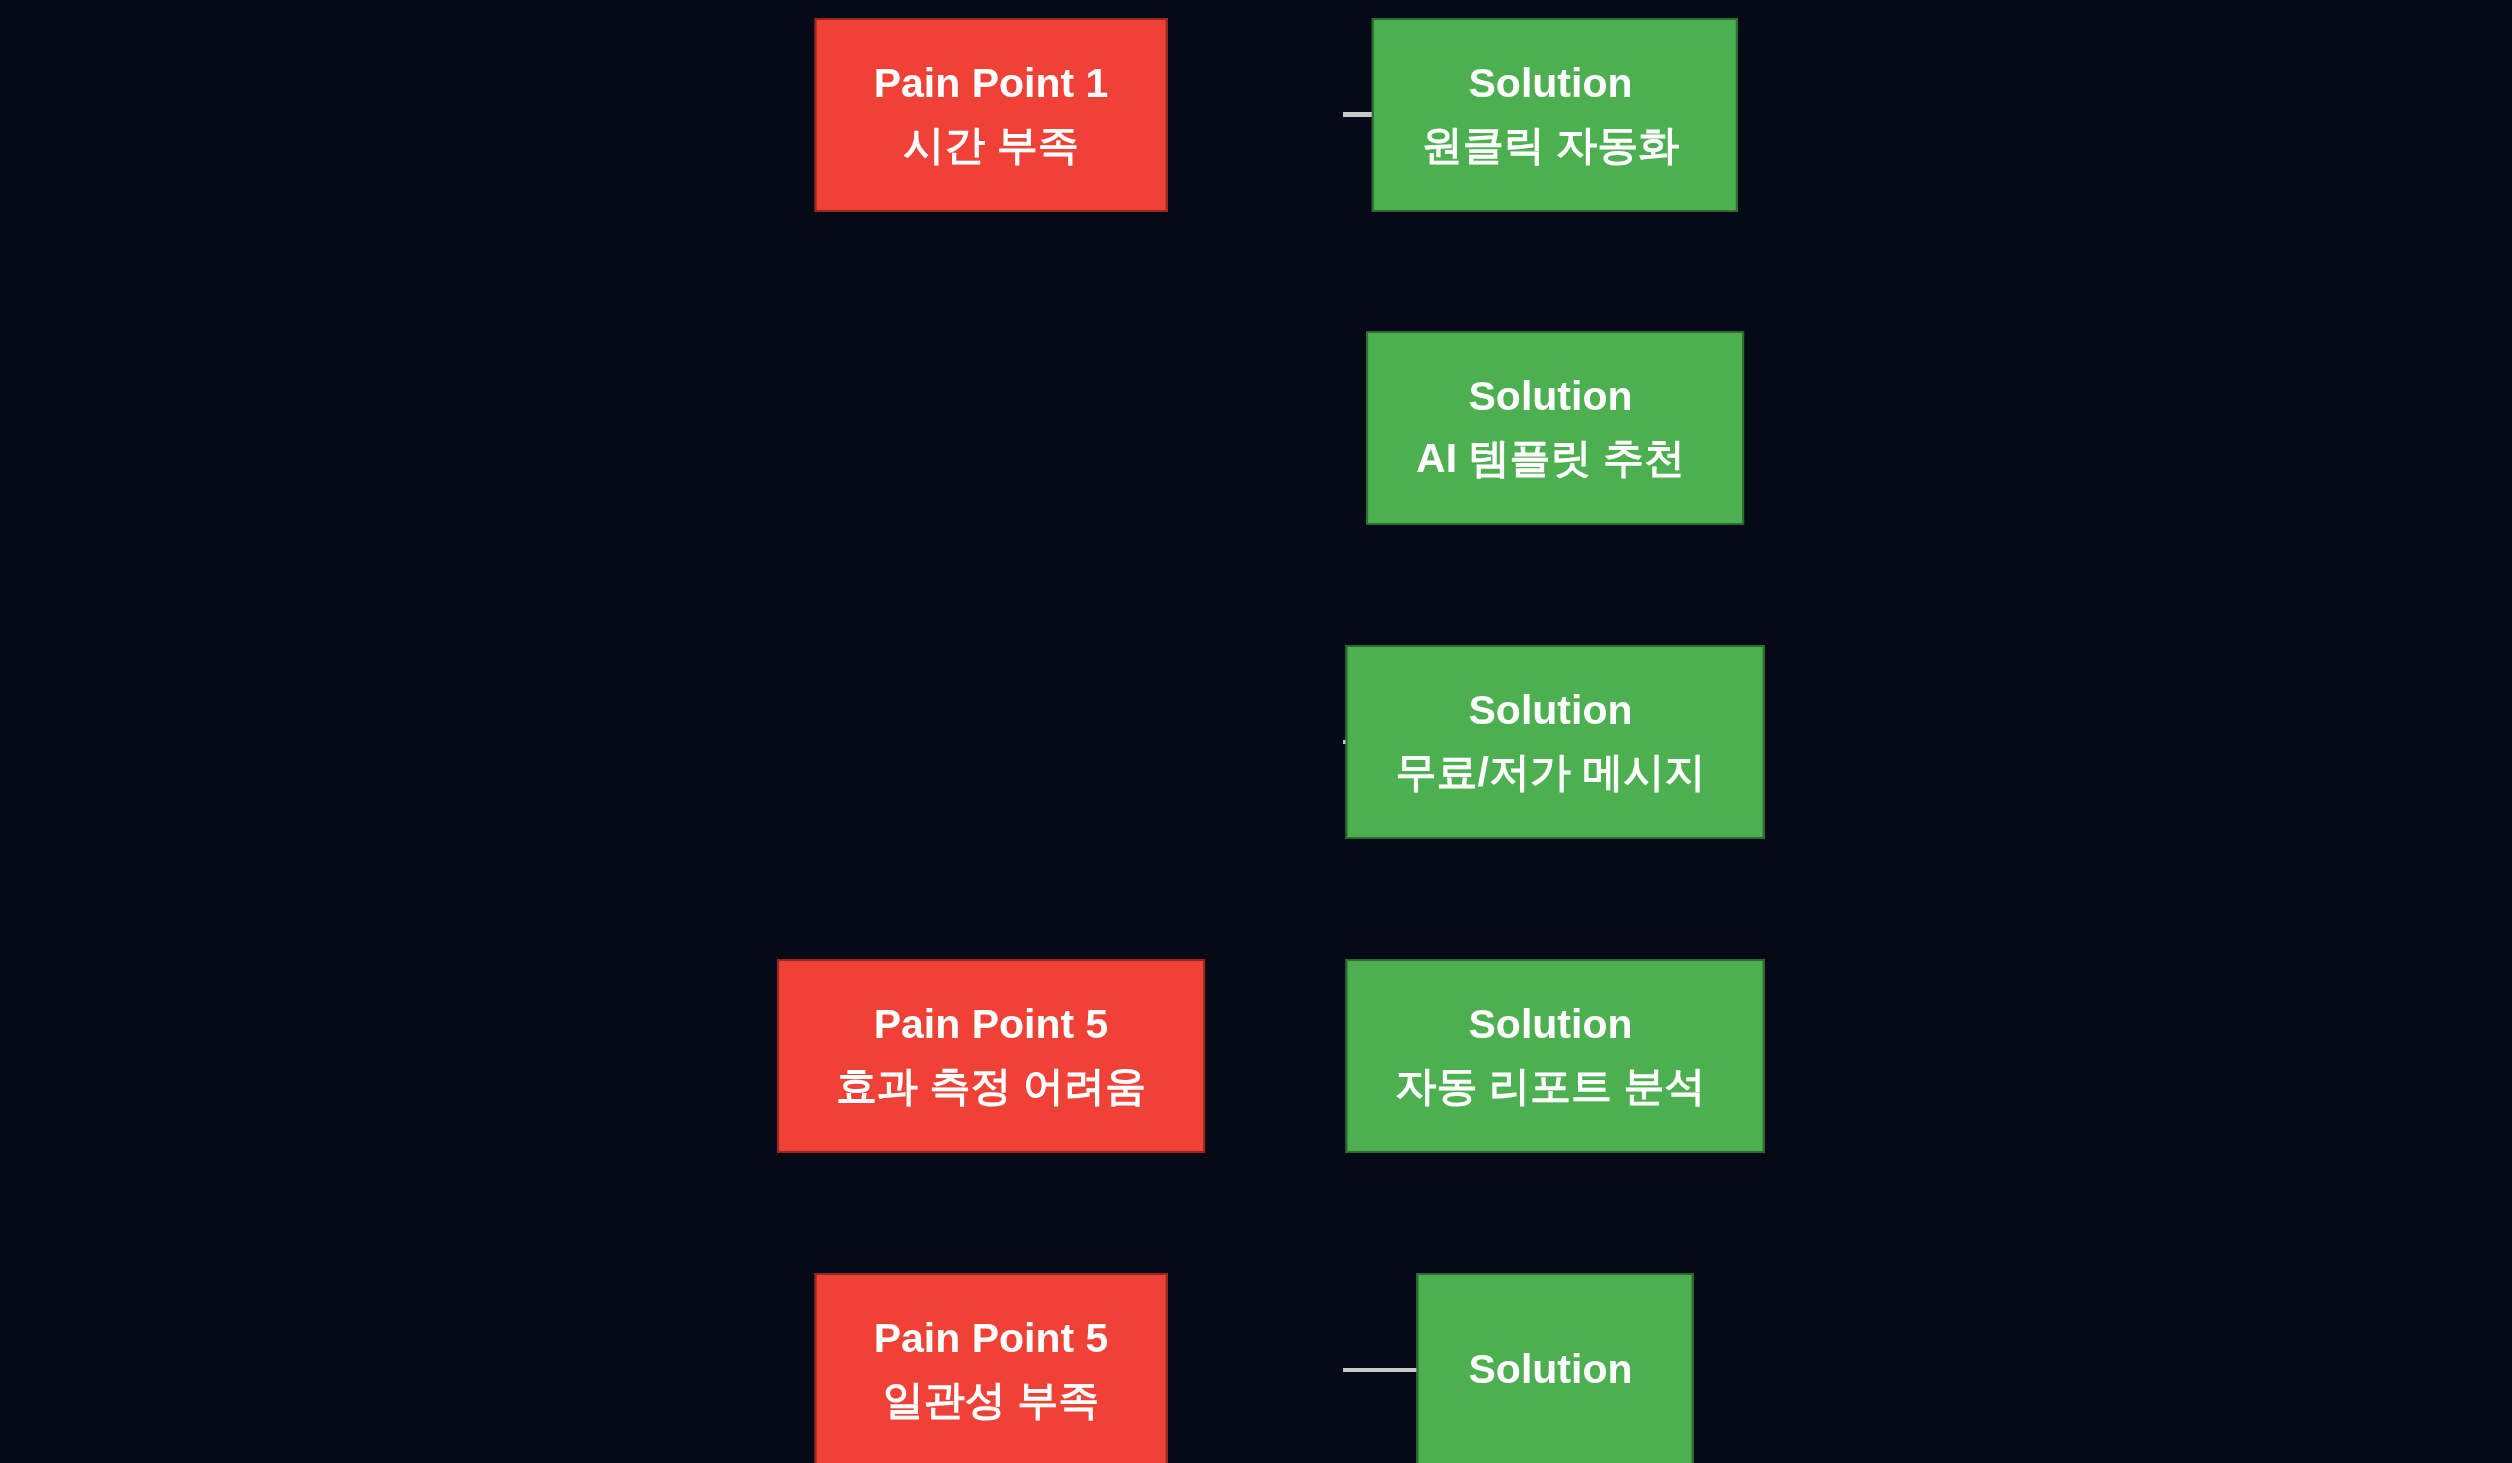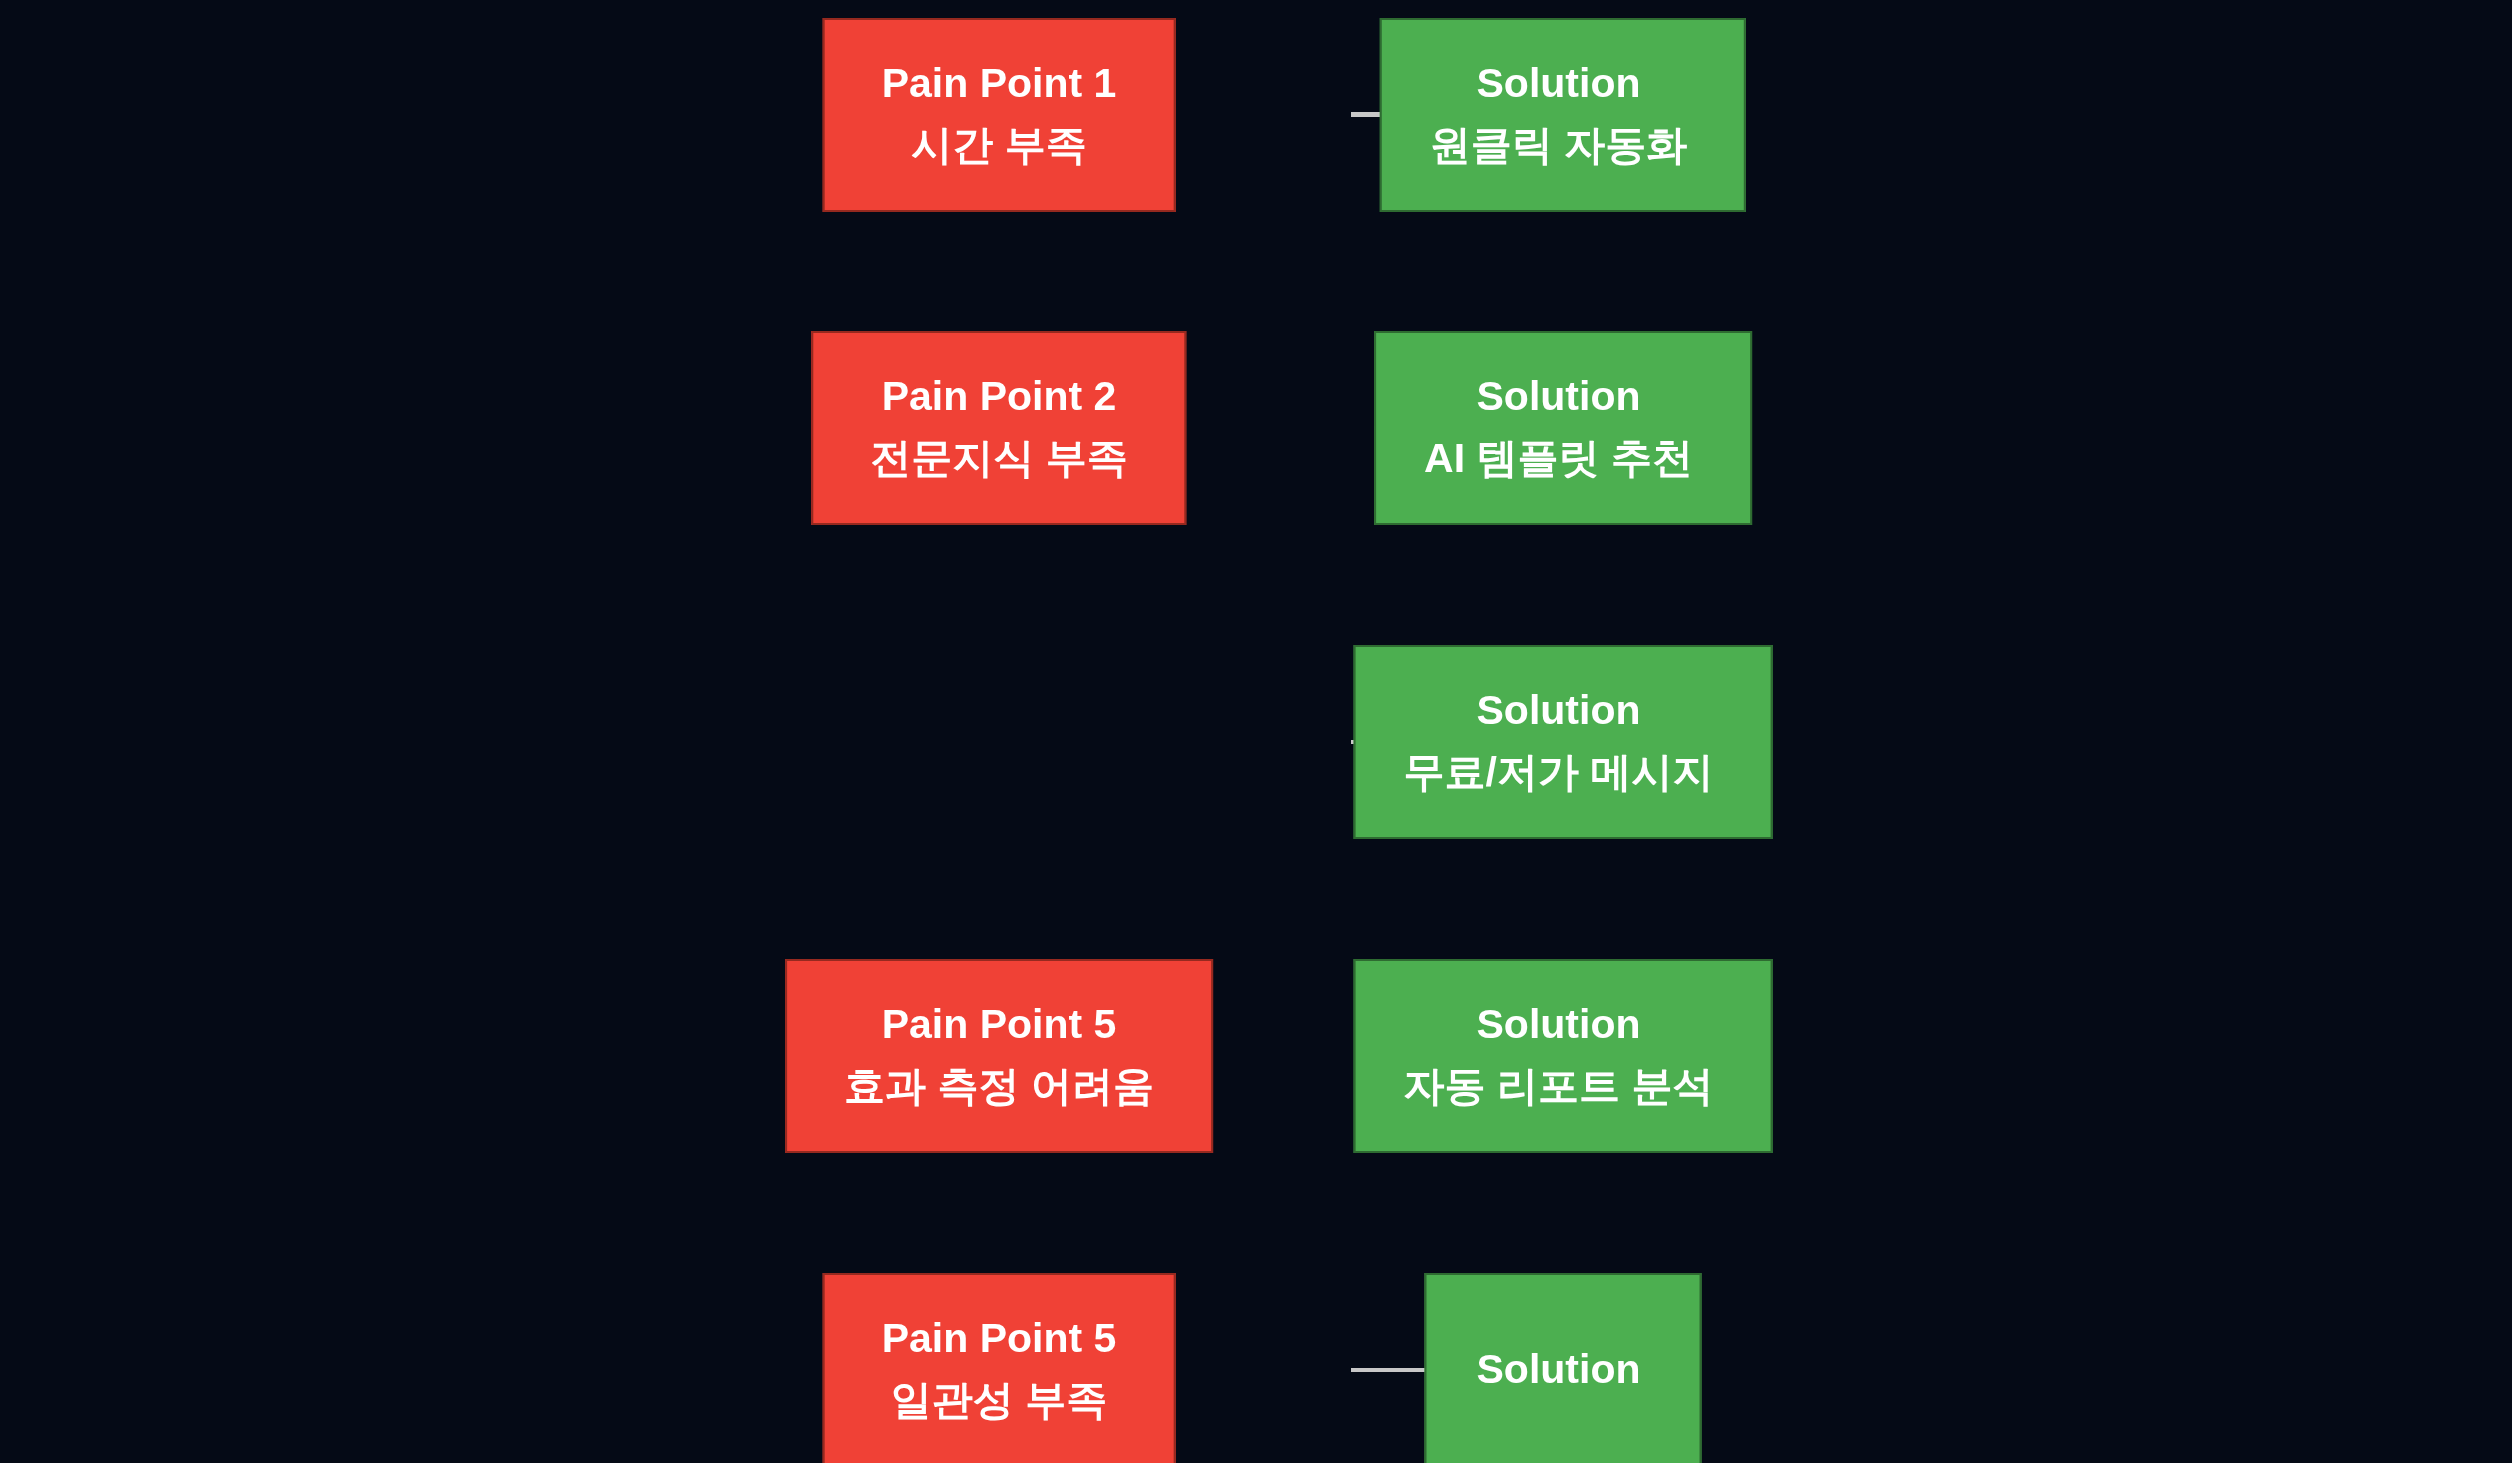--- a/index.html
+++ b/index.html
@@ -19,21 +19,21 @@
   }
   #canvas {
     position: relative;
     width: 2512px;
     height: 1464px;
     background: var(--bg);
     overflow: hidden;
   }
   .row {
     position: absolute;
-    left: 16px;
+    left: 8px;
     width: 2076px;
     height: 194px;
   }
   .row-0 { top: 17.5px; }
   .row-1 { top: 331px; }
   .row-2 { top: 645px; }
   .row-3 { top: 959px; }
   .row-4 { top: 1273px; }
 
   .box {
@@ -104,24 +104,20 @@
       <div class="shaft"></div>
       <div class="head"></div>
     </div>
     <div class="box solution">
       <div>Solution</div>
       <div>원클릭 자동화</div>
     </div>
   </div>
 
   <div class="row row-1">
-    <div class="box pain">
-      <div>Pain Point 2</div>
-      <div>전문지식 부족</div>
-    </div>
     <div class="arrow" style="left: 1358px; width: 189px;">
       <div class="shaft"></div>
       <div class="head"></div>
     </div>
     <div class="box solution">
       <div>Solution</div>
       <div>AI 템플릿 추천</div>
     </div>
   </div>
 

